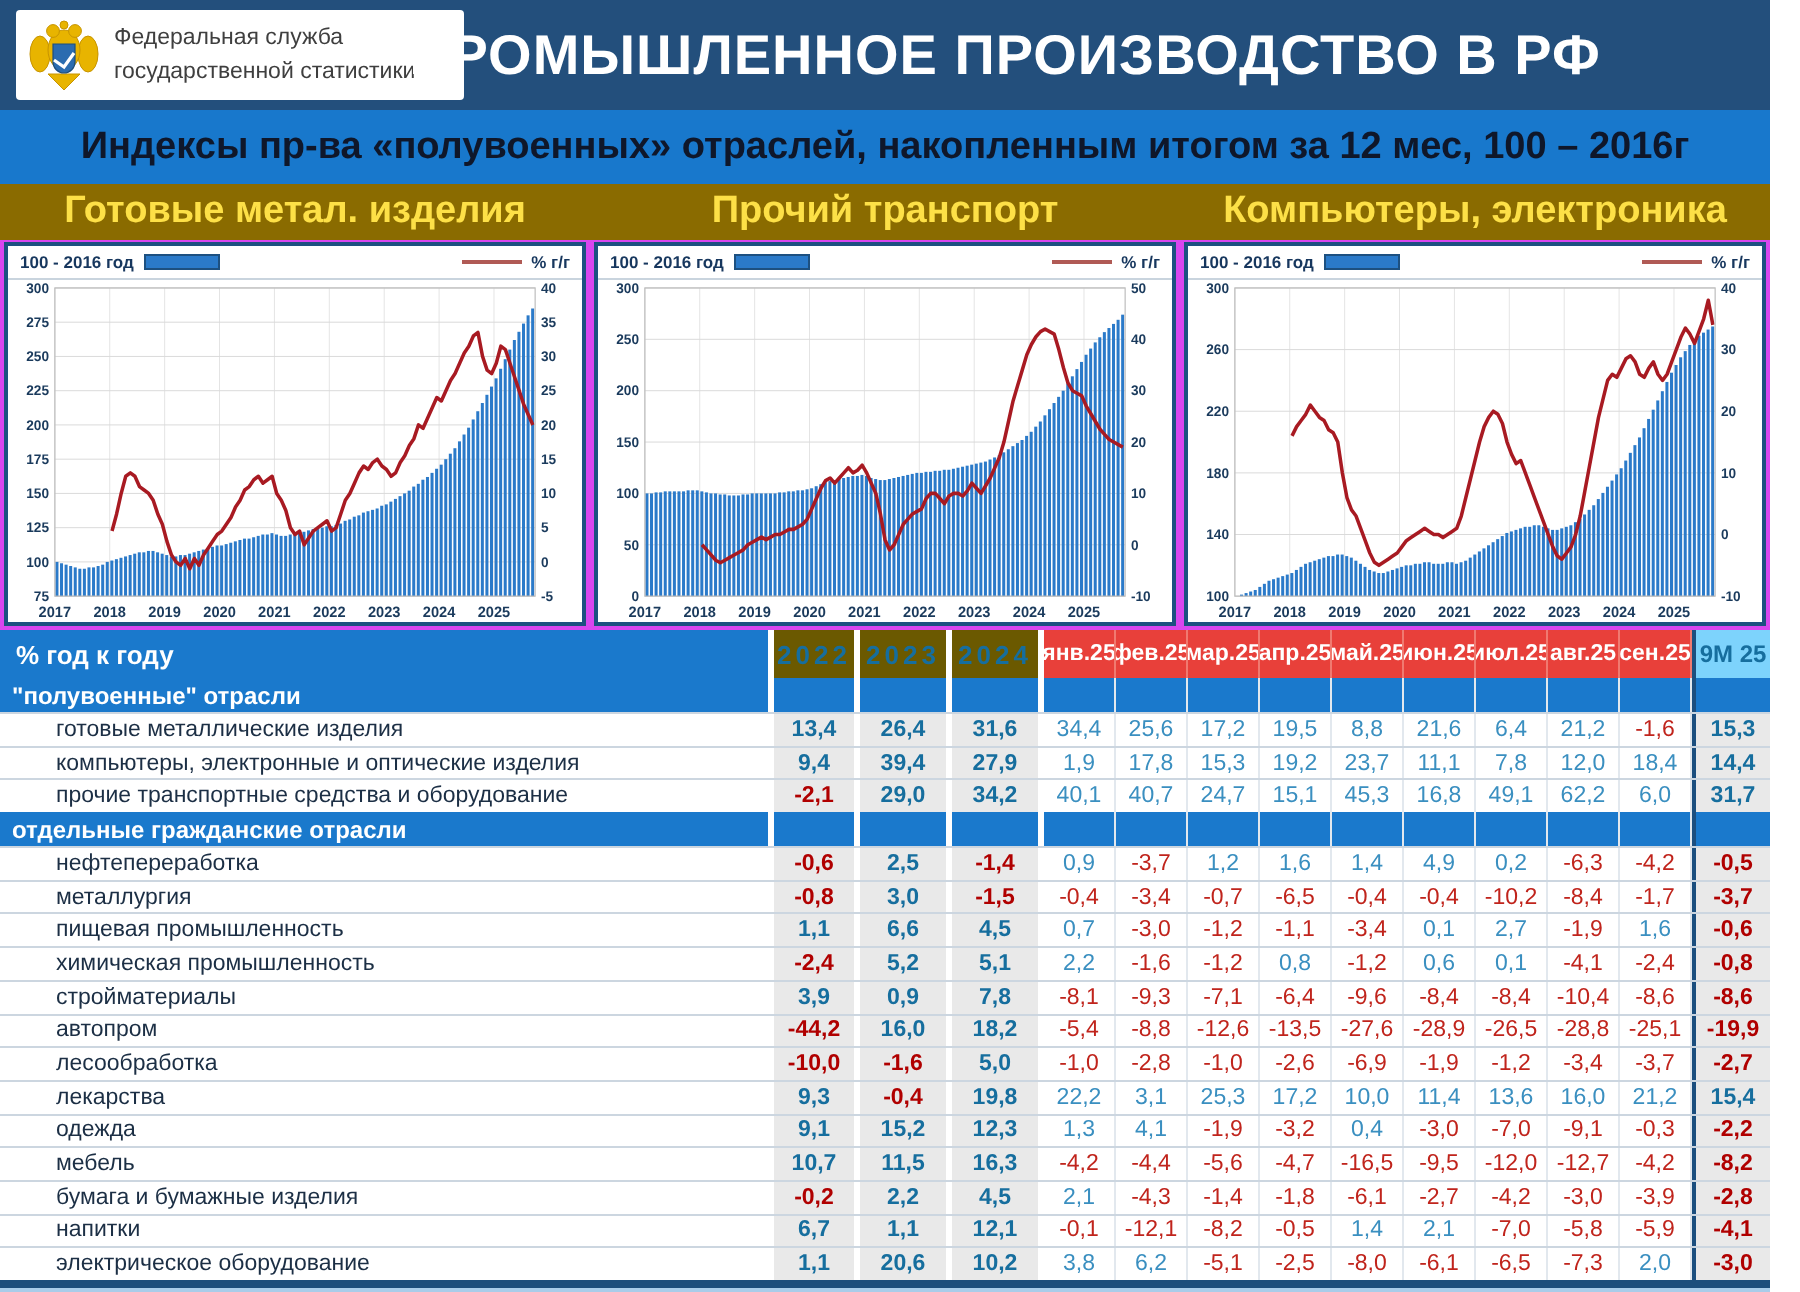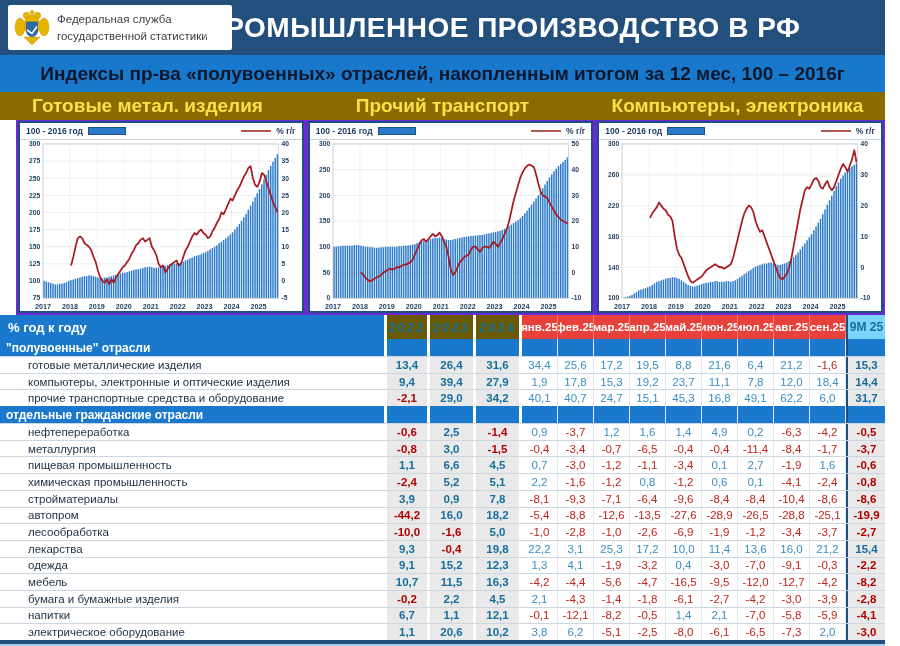--- a/index.html
+++ b/index.html
@@ -13,21 +13,21 @@
   .hdr-title { position:absolute; left:0; right:0; top:0; height:55px; display:flex; align-items:center; justify-content:center; padding-left:120px; color:#ffffff; font-size:28px; font-weight:bold; letter-spacing:0.5px; }
 
   
   .sub { height:37px; background:#1878cc; color:#0f172a; display:flex; align-items:center; justify-content:center; font-size:19px; font-weight:bold; flex:none; }
 
   
   .band { height:28px; background:#8a6b00; display:flex; flex:none; }
   .band div { flex:1; color:#fde047; font-size:19px; font-weight:bold; display:flex; align-items:center; justify-content:center; }
 
   
-  .charts { height:195px; display:flex; flex:none; background:#6d28d9;margin-left:16px; }
+  .charts { height:195px; display:flex; flex:none; background:#d946ef; }
   .chart-panel { flex:1; margin:1px 2px 2px 2px; border:2px solid #1d5080; background:#fff; display:flex; flex-direction:column; min-width:0; }
   .legend { height:17px; display:flex; align-items:center; justify-content:space-between; padding:0 6px; border-bottom:1px solid #c9d4de; font-size:8.5px; font-weight:bold; color:#17375e; flex:none; }
   .legend .lg-l, .legend .lg-r { display:flex; align-items:center; gap:5px; }
   .lg-swatch { width:38px; height:8px; background:#2b7ac9; border:1px solid #1d5080; }
   .lg-line { width:30px; height:2px; background:#b05a55; }
   .chart-svg { flex:1; width:100%; }
 
   
   .table { flex:1; display:flex; flex-direction:column; min-height:0; }
   .trow { display:grid; grid-template-columns:384px 46px 46px 46px repeat(9,36px) 1fr; }
@@ -696,21 +696,21 @@
         <div class="cell c-label">металлургия</div>
         <div class="cell c-year first neg">-0,8</div>
         <div class="cell c-year pos">3,0</div>
         <div class="cell c-year neg">-1,5</div>
         <div class="cell c-month neg">-0,4</div>
         <div class="cell c-month neg">-3,4</div>
         <div class="cell c-month neg">-0,7</div>
         <div class="cell c-month neg">-6,5</div>
         <div class="cell c-month neg">-0,4</div>
         <div class="cell c-month neg">-0,4</div>
-        <div class="cell c-month neg">-11,4</div>
+        <div class="cell c-month neg">-10,2</div>
         <div class="cell c-month neg">-8,4</div>
         <div class="cell c-month neg">-1,7</div>
         <div class="cell c-total neg">-3,7</div>
       </div>
       <div class="trow tdata">
         <div class="cell c-label">пищевая промышленность</div>
         <div class="cell c-year first pos">1,1</div>
         <div class="cell c-year pos">6,6</div>
         <div class="cell c-year pos">4,5</div>
         <div class="cell c-month pos">0,7</div>

